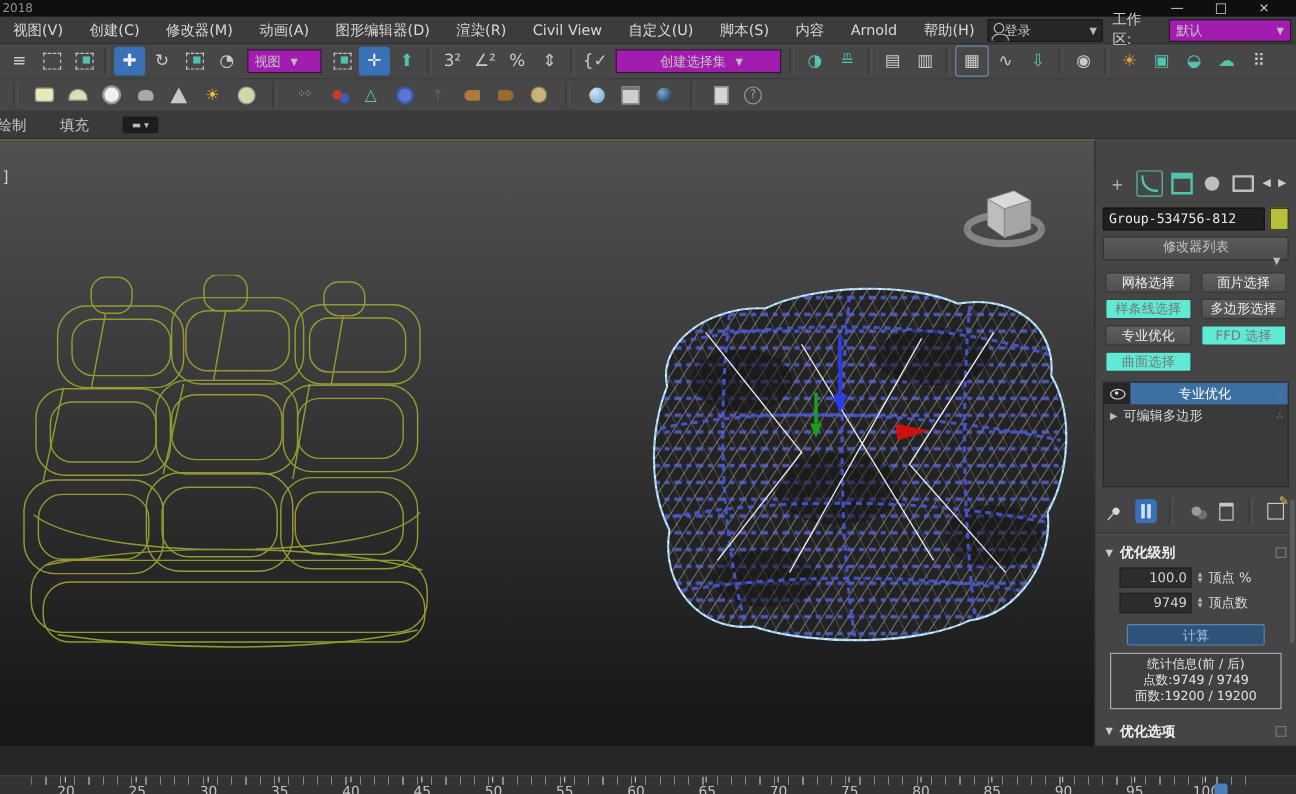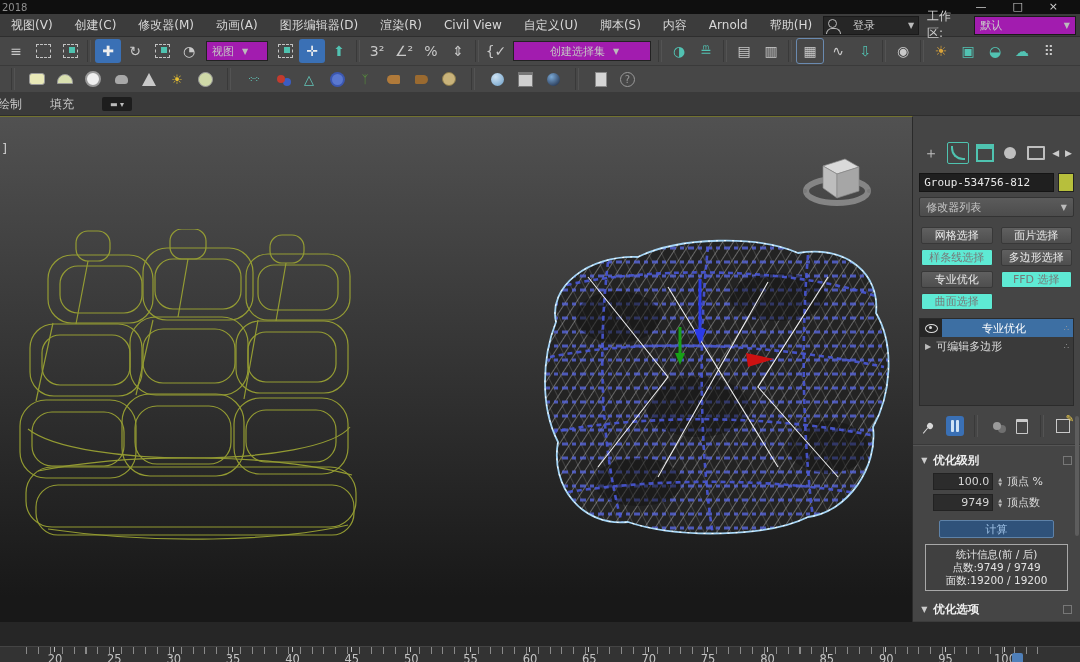--- a/index.html
+++ b/index.html
@@ -10,21 +10,21 @@
     display:flex;align-items:center;padding-left:2px;}
   .win-controls{margin-left:auto;display:flex;gap:26px;padding-right:22px;
     color:#cfcfcf;font-size:11px;line-height:10px;}
   .win-controls span{cursor:default;}
   
   .menubar{height:22px;background:#3c3c3c;display:flex;align-items:center;
     color:#d8d8d8;font-size:12px;border-bottom:1px solid #2e2e2e;}
   .menu-item{padding:0 11px;white-space:nowrap;}
   .menubar-right{margin-left:auto;display:flex;align-items:center;gap:8px;padding-right:4px;}
   .login-box{width:88px;height:17px;background:#262626;border:1px solid #1a1a1a;
-    display:flex;align-items:center;font-size:11px;color:#c9c9c9;padding:0 4px;gap:16px;}
+    display:flex;align-items:center;font-size:11px;color:#c9c9c9;padding:0 4px;gap:0;}
   .person{width:7px;height:7px;border:1px solid #bbb;border-radius:50%;position:relative;top:-2px;}
   .person::after{content:"";position:absolute;left:-3px;top:8px;width:13px;height:5px;
     border:1px solid #bbb;border-bottom:none;border-radius:6px 6px 0 0;}
   .caret{margin-left:auto;font-size:8px;color:#bbb;}
   .ws-label{color:#cfcfcf;font-size:12px;}
   .ws-box{width:92px;height:17px;background:#a21caf;border:1px solid #1a1a1a;
     display:flex;align-items:center;font-size:11px;color:#c9c9c9;padding:0 5px;}
   
   .toolbar{height:28px;background:#474747;display:flex;align-items:center;
     padding-left:3px;border-bottom:1px solid #3a3a3a;gap:1px;}
@@ -69,21 +69,21 @@
   .ptab-arrows{margin-left:auto;display:flex;gap:6px;color:#ccc;font-size:9px;padding-right:4px;}
   .modcurve{width:12px;height:12px;border-left:2px solid #4fc3b0;border-bottom:2px solid #4fc3b0;border-radius:0 0 0 12px;}
   .hiericon{width:14px;height:11px;border:2px solid #4fc3b0;border-top-width:5px;}
   .motionicon{width:12px;height:12px;border-radius:50%;background:#bfbfbf;}
   .dispicon{width:14px;height:10px;border:2px solid #bfbfbf;border-radius:1px;}
   .namerow{display:flex;align-items:center;gap:4px;padding:3px 6px 3px 6px;}
   .namefield{flex:1;height:17px;background:#1f1f1f;border:1px solid #151515;color:#e8e8e8;
     font-family:"DejaVu Sans Mono",monospace;font-size:11px;display:flex;align-items:center;padding:0 4px;}
   .swatch{width:14px;height:17px;background:#b7bf3c;border:1px solid #222;}
   .modlist{height:18px;margin:2px 6px 6px 6px;background:linear-gradient(#5b5b5b,#4c4c4c);
-    border:1px solid #333;border-radius:2px;display:flex;align-items:center;padding:0 6px;color:#c5c5c5;}
+    border:1px solid #333;border-radius:2px;display:flex;align-items:center;padding:0 6px;color:#c5c5c5;flex-direction:column;}
   .btn-grid{display:grid;grid-template-columns:1fr 1fr;gap:5px 8px;padding:4px 8px;}
   .pbtn{height:15px;background:linear-gradient(#606060,#4e4e4e);border:1px solid #383838;
     border-radius:2px;display:flex;align-items:center;justify-content:center;color:#ececec;font-size:11px;}
   .pbtn.disabled{background:#5eead4;color:#777;border-color:#404040;}
   .stack{margin:4px 6px;height:86px;background:#3a3a3a;border:1px solid #2b2b2b;}
   .stackrow{height:18px;display:flex;align-items:center;font-size:11px;color:#ddd;}
   .stackrow.sel{background:#3d6fa3;color:#fff;}
   .eyebox{width:22px;height:18px;background:#262626;display:flex;align-items:center;justify-content:center;margin-right:2px;}
   .eye{width:11px;height:7px;border:1px solid #ddd;border-radius:50%;position:relative;}
   .eye::after{content:"";position:absolute;left:3px;top:1px;width:3px;height:3px;border-radius:50%;background:#ddd;}

